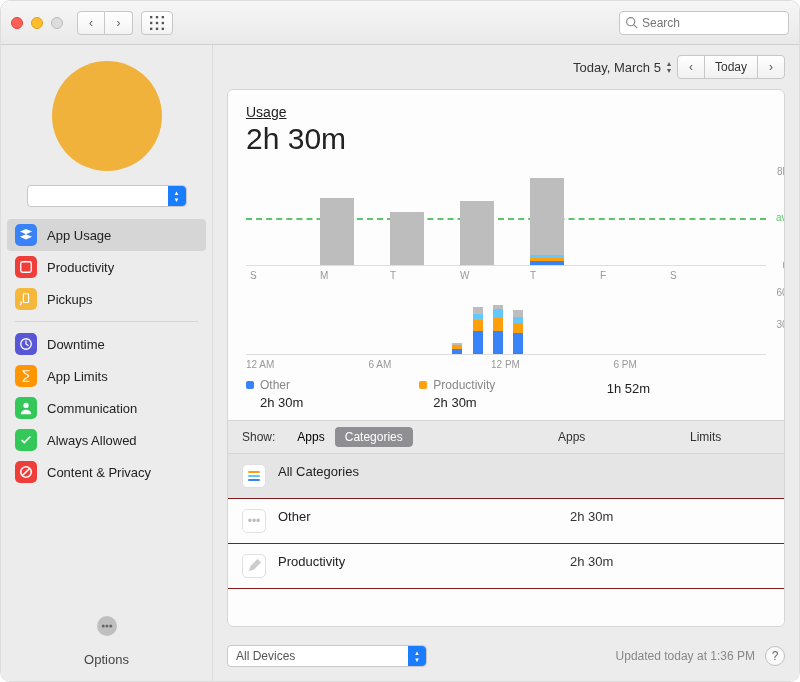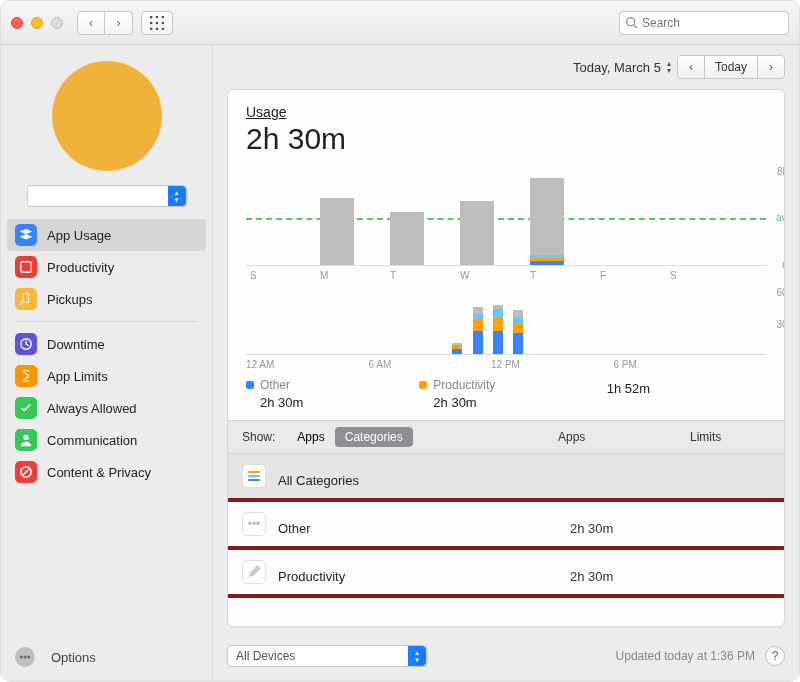--- a/index.html
+++ b/index.html
@@ -79,21 +79,21 @@
     width:22px; height:22px; border-radius:5px; display:flex;
     align-items:center; justify-content:center; color:#fff; flex-shrink:0;
     font-size:12px;
   }
   .ic-usage{background:#3a82f7;} .ic-notif{background:#ef3e3a;}
   .ic-pick{background:#f6b73d;} .ic-down{background:#5856d6;}
   .ic-limit{background:#ff9500;} .ic-comm{background:#34c759;}
   .ic-allow{background:#34c759;} .ic-priv{background:#ef3e3a;}
   .side-footer {
     margin-top:auto; display:flex; align-items:center; gap:16px;
-    padding:10px 14px 14px; font-size:13px; color:#444;
+    padding:10px 14px 14px; font-size:13px; color:#444;flex-direction:column;
   }
   .gear-circle {
     width:20px; height:20px; border-radius:50%; background:#bfbfbf;
     display:flex; align-items:center; justify-content:center;
   }
   .gear-circle svg{color:#666;}
   
   .main { flex:1; background:#ececec; display:flex; flex-direction:column; }
   .dayrow {
     display:flex; align-items:center; justify-content:flex-end;
@@ -149,22 +149,22 @@
     background:#e9e9e9; border-top:1px solid #d6d6d6; border-bottom:1px solid #d6d6d6;
     display:flex; align-items:center; padding:6px 14px; gap:12px; font-size:12px; color:#333;
   }
   .seg { display:flex; border-radius:4px; overflow:hidden;}
   .seg button { border:none; padding:3px 10px; font-size:12px; cursor:pointer; background:transparent;}
   .seg button.active { background:#8e8e93; color:#fff; border-radius:4px;}
   .showrow .col-time { margin-left:auto; width:120px; }
   .showrow .col-lim { width:80px; }
   .rows { flex:1; overflow:auto; }
   .row {
-    display:flex; align-items:flex-end; padding:10px 14px;
-    border-bottom:4px solid #7f1d1d; font-size:13px; color:#222; cursor:pointer;
+    display:flex; align-items:flex-start; padding:10px 14px;
+    border-bottom:1px solid #7f1d1d; font-size:13px; color:#222; cursor:pointer;
   }
   .row.sel { background:#e5e5e5; }
   .row .ricon {
     width:24px; height:24px; border-radius:5px; background:#fff;
     border:1px solid #e0e0e0; margin-right:12px; display:flex;
     align-items:center; justify-content:center; font-size:12px; color:#bbb;
   }
   .row .rlabel { flex:1; }
   .row .rtime { width:120px; color:#333; }
   .row .rlim { width:80px; }
@@ -277,35 +277,35 @@
         </div>
         <div class="side-item">
           <div class="side-icon ic-limit">
             <svg width="14" height="14" viewBox="0 0 16 16">
               <path d="M4 2h8M4 14h8M5 2c0 4 6 4 6 6s-6 2-6 6" fill="none" stroke="currentColor" stroke-width="1.3"></path>
             </svg>
           </div>
           <span>App Limits</span>
         </div>
         <div class="side-item">
-          <div class="side-icon ic-allow">
-            <svg width="14" height="14" viewBox="0 0 16 16">
-              <path d="M3 8l3 3 7-7" fill="none" stroke="currentColor" stroke-width="2"></path>
-            </svg>
-          </div>
-          <span>Always Allowed</span>
-        </div>
-        <div class="side-item">
           <div class="side-icon ic-comm">
             <svg width="14" height="14" viewBox="0 0 16 16">
               <circle cx="8" cy="5" r="3" fill="currentColor"></circle>
               <path d="M2 15c0-3 3-5 6-5s6 2 6 5" fill="currentColor"></path>
             </svg>
           </div>
           <span>Communication</span>
+        </div>
+        <div class="side-item">
+          <div class="side-icon ic-allow">
+            <svg width="14" height="14" viewBox="0 0 16 16">
+              <path d="M3 8l3 3 7-7" fill="none" stroke="currentColor" stroke-width="2"></path>
+            </svg>
+          </div>
+          <span>Always Allowed</span>
         </div>
         <div class="side-item">
           <div class="side-icon ic-priv">
             <svg width="14" height="14" viewBox="0 0 16 16">
               <circle cx="8" cy="8" r="6" fill="none" stroke="currentColor" stroke-width="1.8"></circle>
               <line x1="4" y1="12" x2="12" y2="4" stroke="currentColor" stroke-width="1.8"></line>
             </svg>
           </div>
           <span>Content &amp; Privacy</span>
         </div>

